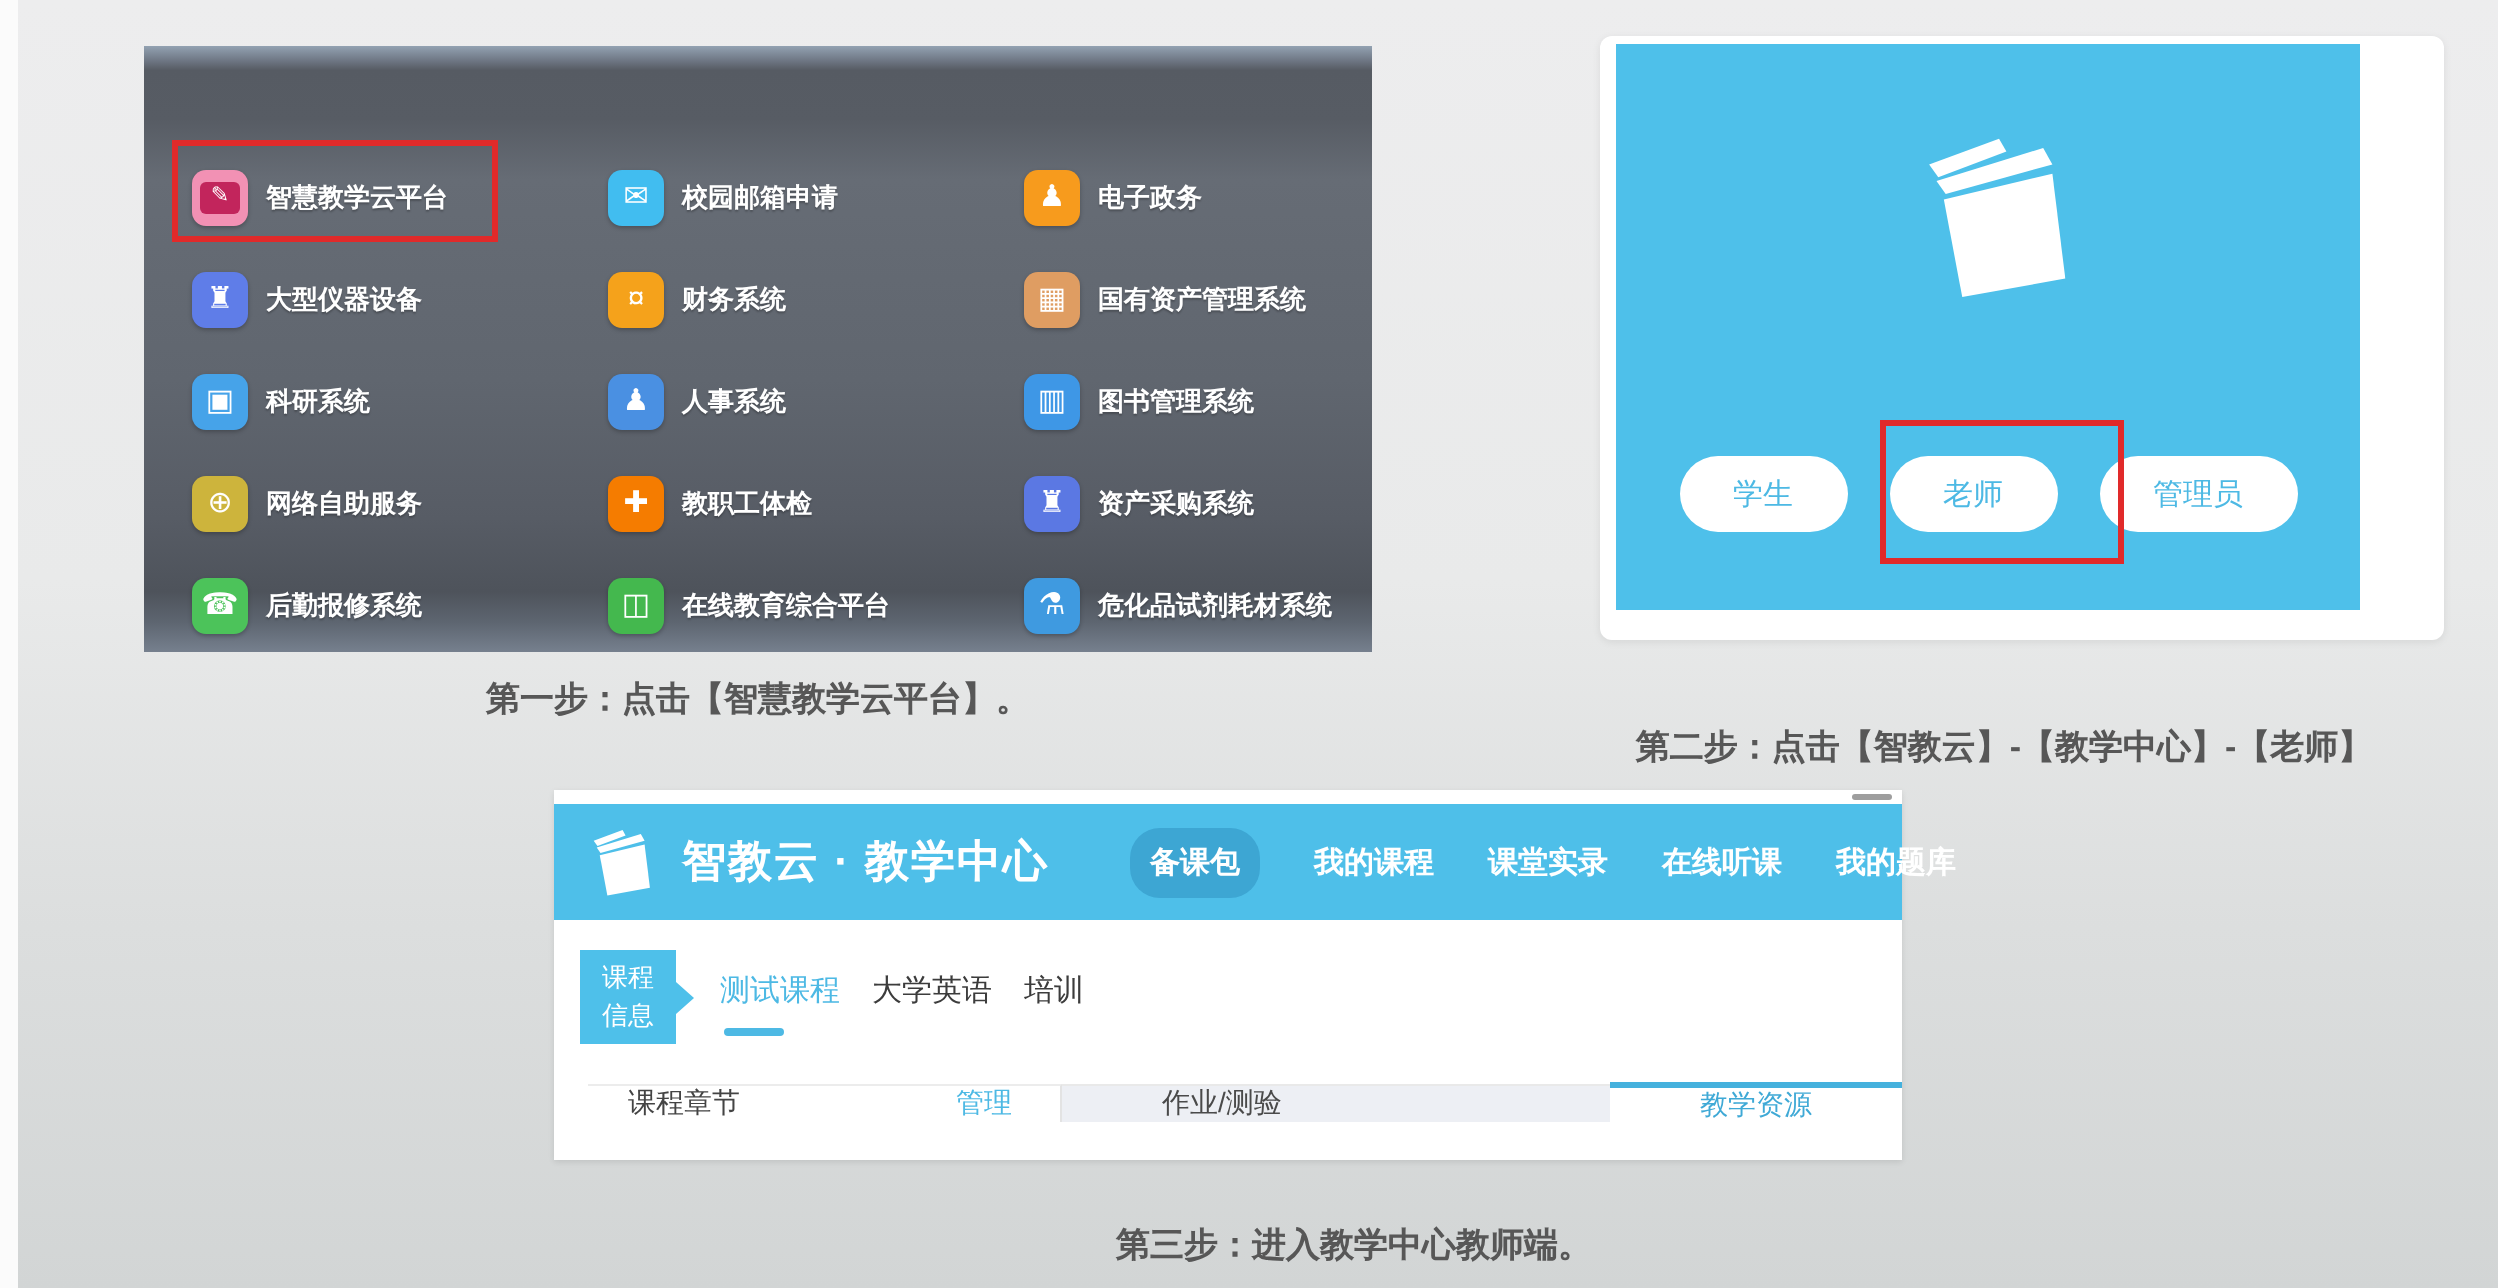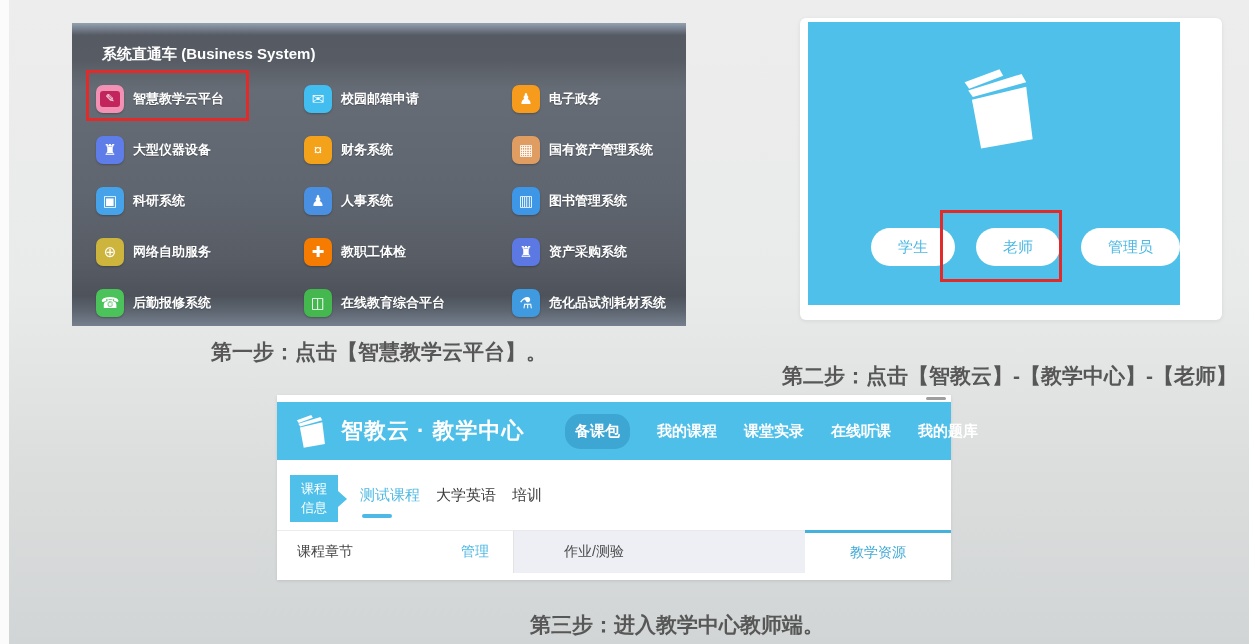--- a/index.html
+++ b/index.html
@@ -34,30 +34,30 @@
   }
   .sys-label{font-size:13px;font-weight:bold;color:#fff;white-space:nowrap;text-shadow:0 1px 1px rgba(0,0,0,.25);}
   .redbox{position:absolute;border:3px solid #e12a2a;pointer-events:none;}
   .redbox-a{left:14px;top:47px;width:157px;height:45px;}
 
   
   .card2{position:absolute;left:800px;top:18px;width:422px;height:302px;background:#fff;border-radius:6px;box-shadow:0 1px 4px rgba(0,0,0,.08);}
   .card2-blue{position:absolute;left:8px;top:4px;width:372px;height:283px;background:#4ec0ea;}
   .card2-book{position:absolute;left:50%;top:40px;transform:translateX(-50%);}
   .card2-title{position:absolute;top:148px;width:100%;text-align:center;font-size:27px;color:#fff;letter-spacing:3px;}
-  .role-buttons{position:absolute;top:206px;left:0;width:100%;display:flex;justify-content:flex-end;gap:21px;}
+  .role-buttons{position:absolute;top:206px;left:0;width:100%;display:flex;justify-content:center;gap:21px;}
   .role-pill{
     height:38px;padding:0 27px;border-radius:19px;background:#fff;color:#4db9e4;
     font-size:15px;display:flex;align-items:center;justify-content:center;cursor:pointer;white-space:nowrap;
     border:none;
   }
   .redbox-b{left:132px;top:188px;width:116px;height:66px;}
 
   
-  .caption{position:absolute;font-size:21px;font-weight:bold;color:#575757;text-align:center;white-space:nowrap;}
+  .caption{position:absolute;font-size:17px;font-weight:bold;color:#575757;text-align:center;white-space:nowrap;}
   .cap1{left:72px;top:338px;width:614px;}
   .cap2{left:782px;top:362px;width:440px;}
   .cap3{left:277px;top:570px;width:800px;margin-top:41px;}
 
   
   .panel3{position:absolute;left:277px;top:395px;width:674px;height:185px;background:#fff;box-shadow:0 1px 3px rgba(0,0,0,.10);}
   .p3-scrollmark{position:absolute;top:2px;right:5px;width:20px;height:3px;background:#9e9e9e;border-radius:2px;}
   .p3-header{position:absolute;top:7px;left:0;right:0;height:58px;background:#4ebfe9;display:flex;align-items:center;padding-left:12px;box-sizing:border-box;}
   .p3-brand{margin-left:12px;font-size:22px;font-weight:bold;color:#fff;letter-spacing:1px;white-space:nowrap;}
   .p3-nav{position:absolute;left:288px;top:0;height:100%;display:flex;align-items:center;gap:27px;}
@@ -69,38 +69,37 @@
     font-size:13px;line-height:1.45;display:flex;flex-direction:column;align-items:center;justify-content:center;
   }
   .p3-badge::after{
     content:"";position:absolute;left:100%;top:50%;transform:translateY(-50%);
     border-left:9px solid #4ec0ea;border-top:8px solid transparent;border-bottom:8px solid transparent;
   }
   .p3-courses{position:absolute;left:83px;top:0;height:100%;display:flex;align-items:center;gap:16px;}
   .course-tab{font-size:15px;color:#3c3c3c;cursor:pointer;position:relative;white-space:nowrap;}
   .course-tab.active{color:#4db9e4;}
   .course-tab.active::after{content:"";position:absolute;left:2px;bottom:-13px;width:30px;height:4px;border-radius:2px;background:#4db9e4;}
-  .p3-tabrow{position:absolute;top:135px;left:0;right:0;height:43px;display:flex;}
+  .p3-tabrow{position:absolute;top:135px;left:17px;right:0;height:43px;display:flex;align-items:center;}
   .chapter-cell{
     width:237px;box-sizing:border-box;background:#fff;border-top:1px solid #ececec;border-right:1px solid #e3e3e3;
     display:flex;align-items:center;justify-content:space-between;padding:0 24px 0 20px;
   }
   .chapter-title{font-size:14px;color:#444;}
   .chapter-action{font-size:14px;color:#4db9e4;cursor:pointer;}
   .content-tab{font-size:14px;display:flex;align-items:center;box-sizing:border-box;cursor:pointer;}
   .content-tab.active{width:146px;background:#fff;border-top:3px solid #45b1dd;color:#3fa9d6;justify-content:center;}
   .content-tab.rest{flex:1;background:#edeff4;color:#4a4a4a;padding-left:50px;border-top:1px solid #e9e9e9;}
 </style>
 </head>
 <body>
 
 <div class="left-strip"></div>
 
 <div class="panel1">
-  <div class="p1-title">系统直通车 (Business System)</div>
   <div class="p1-grid">
       <div class="sys-item">
         <span class="sys-icon" style="background: rgb(242, 145, 180);">
           <span class="sys-icon-inner" style="background: rgb(194, 37, 92);">✎</span>
         </span>
         <span class="sys-label">智慧教学云平台</span>
       </div>
       <div class="sys-item">
         <span class="sys-icon" style="background: rgb(65, 189, 240);">✉</span>
         <span class="sys-label">校园邮箱申请</span>

